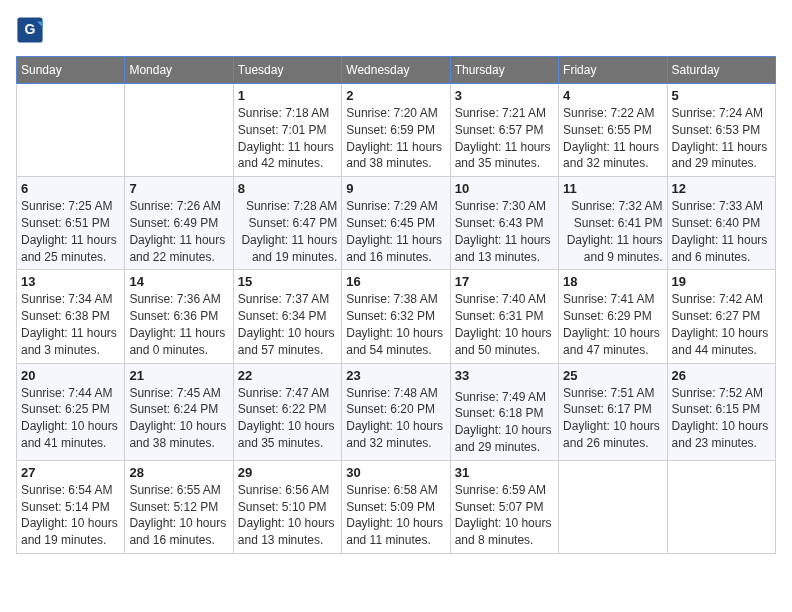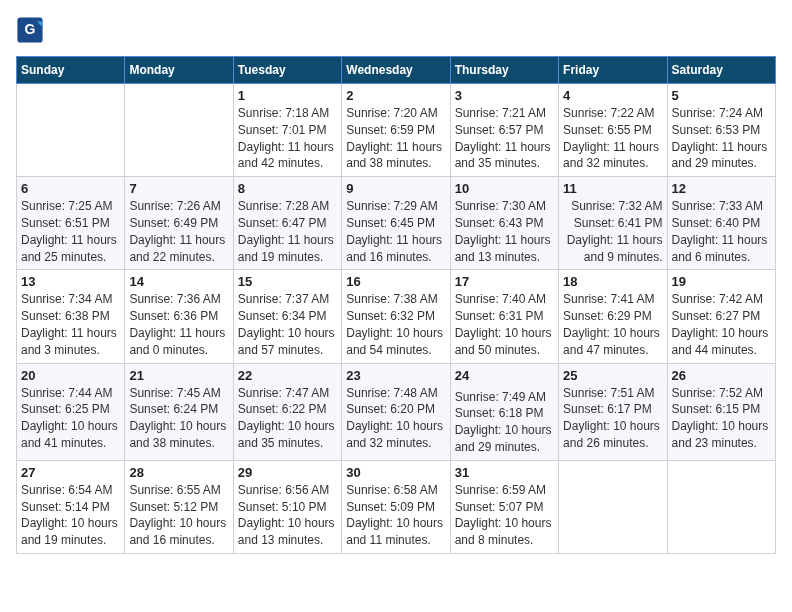--- a/index.html
+++ b/index.html
@@ -36,26 +36,26 @@
     .subtitle {
       font-size: 14px;
       color: #555;
     }
     .calendar {
       width: 100%;
       border-collapse: collapse;
       font-size: 11px;
     }
     .calendar th {
-      background-color: #0c4a6e;
+      background-color: #737373;
       color: #fff;
       padding: 6px 4px;
       text-align: left;
       font-size: 12px;
-      font-weight: bold;
+      font-weight: normal;
       border: 1px solid #5585d8;
     }
     .calendar td {
       border: 1px solid #d0d0d0;
       vertical-align: top;
       padding: 4px;
       width: 108px;
       min-height: 80px;
       background: #fff;
     }
@@ -154,21 +154,21 @@
 Daylight: 11 hours and 25 minutes.</div>
         </td>
         <td>
           <span class="day-number">7</span>
           <div class="day-info" style="white-space: pre-line;">Sunrise: 7:26 AM
 Sunset: 6:49 PM
 Daylight: 11 hours and 22 minutes.</div>
         </td>
         <td>
           <span class="day-number">8</span>
-          <div class="day-info" style="white-space: pre-line;">Sunrise: 7:28 AM
+          <div class="day-info" style="white-space: pre-line; text-align: right;">Sunrise: 7:28 AM
 Sunset: 6:47 PM
 Daylight: 11 hours and 19 minutes.</div>
         </td>
         <td>
           <span class="day-number">9</span>
           <div class="day-info" style="white-space: pre-line;">Sunrise: 7:29 AM
 Sunset: 6:45 PM
 Daylight: 11 hours and 16 minutes.</div>
         </td>
         <td>
@@ -253,21 +253,21 @@
 Sunset: 6:22 PM
 Daylight: 10 hours and 35 minutes.</div>
         </td>
         <td>
           <span class="day-number">23</span>
           <div class="day-info" style="white-space: pre-line;">Sunrise: 7:48 AM
 Sunset: 6:20 PM
 Daylight: 10 hours and 32 minutes.</div>
         </td>
         <td>
-          <span class="day-number">24</span>
+          <span class="day-number">33</span>
           <div class="day-info" style="white-space: pre-line; margin-top: 6px;">Sunrise: 7:49 AM
 Sunset: 6:18 PM
 Daylight: 10 hours and 29 minutes.</div>
         </td>
         <td>
           <span class="day-number">25</span>
           <div class="day-info" style="white-space: pre-line;">Sunrise: 7:51 AM
 Sunset: 6:17 PM
 Daylight: 10 hours and 26 minutes.</div>
         </td>

